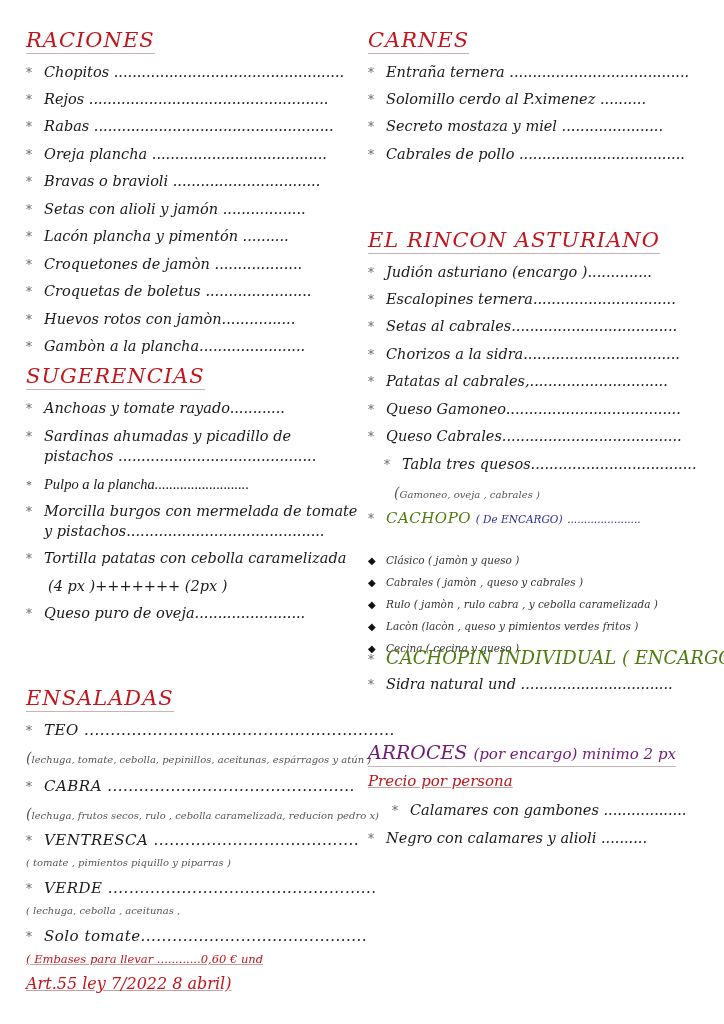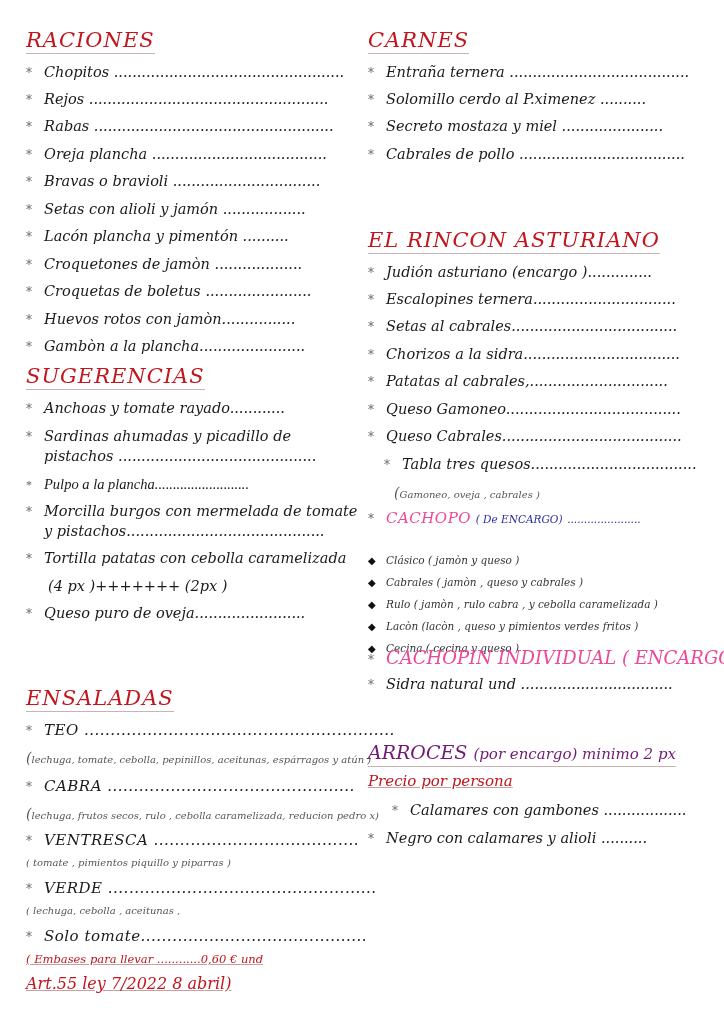--- a/index.html
+++ b/index.html
@@ -6,21 +6,21 @@
     body { width: 724px; height: 1024px; position: relative; overflow: hidden;
            font-family: "DejaVu Serif", serif; font-style: italic; color: #1a1a1a; }
     .abs { position: absolute; white-space: nowrap; }
     .heading { color: #c0161c; font-size: 21px; letter-spacing: 1px;
                border-bottom: 1.5px solid #c9b3b3; padding-bottom: 1px; line-height: 24px; }
     .item { font-size: 14.5px; line-height: 20px; }
     .bullet { display: inline-block; width: 18px; font-style: normal; color: #666; font-size: 12px; }
     .bullet.diamond { color: #111; font-size: 10px; }
     .note { font-size: 10px; color: #555; line-height: 16px; }
     .note .paren { font-size: 14px; }
-    .blue { color: #ec4899; }
+    .blue { color: #4d7c0f; }
     .blue-small { color: #2a2a9c; font-size: 10.5px; }
     .red-underline { color: #c0161c; text-decoration: underline; text-decoration-color: #c9a0a0; }
     .sub { font-size: 10.5px; color: #333; margin-top: 21px; }
     .caps { font-size: 15px; letter-spacing: 0.5px; }
     .arroz-head { color: #701a75; font-size: 19px; border-bottom: 1.5px solid #c9b3b3; line-height: 24px; }
     .arroz-head .small { font-size: 15px; }
   </style>
 </head>
 <body>
 

